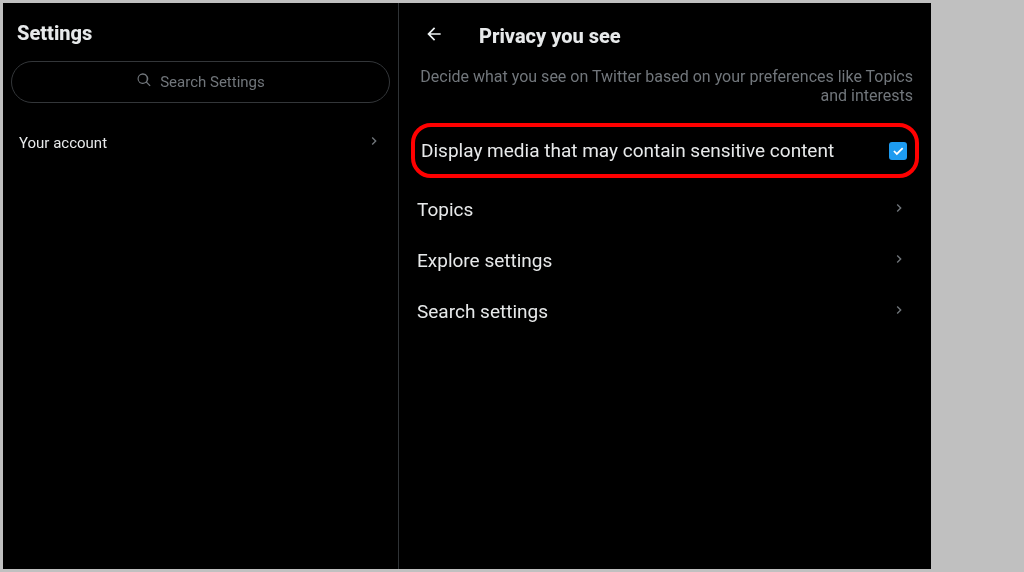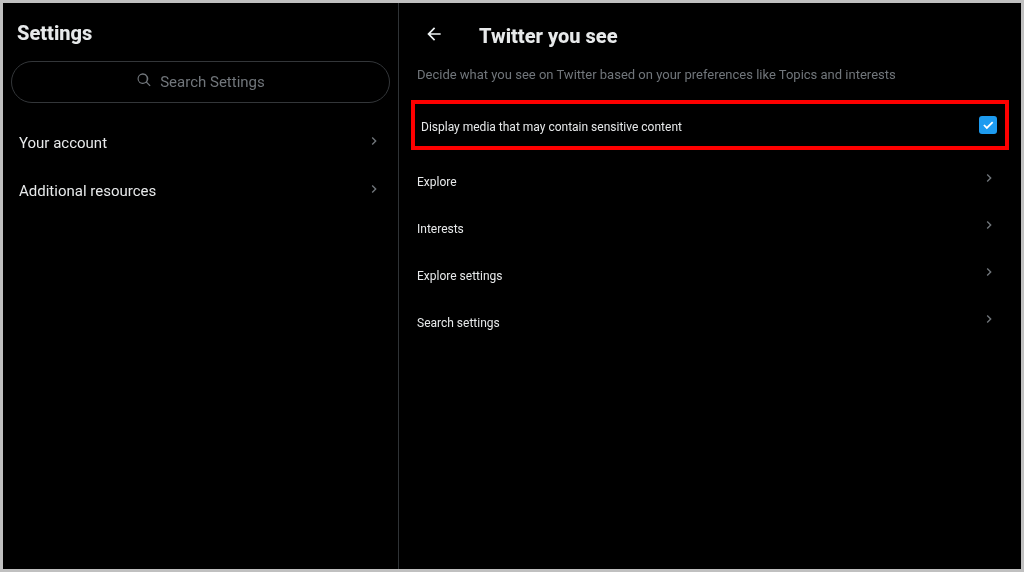--- a/index.html
+++ b/index.html
@@ -11,21 +11,21 @@
       width: 1024px;
       height: 572px;
       background: #c0c0c0;
       font-family: -apple-system, BlinkMacSystemFont, "Segoe UI", Roboto, Helvetica, Arial, sans-serif;
       overflow: hidden;
     }
     .app-frame {
       position: absolute;
       left: 3px;
       top: 3px;
-      width: 1018px;
+      width: 928px;
       height: 566px;
       background: #000;
       display: flex;
     }
     .sidebar {
       width: 396px;
       height: 100%;
       border-right: 1px solid #2f3336;
       padding: 14px 4px 0 4px;
     }
@@ -99,31 +99,33 @@
       height: 20px;
       fill: #eff3f4;
     }
     .main-title {
       color: #e7e9ea;
       font-size: 20px;
       font-weight: 800;
     }
     .subtitle {
       color: #71767b;
-      font-size: 13px;
+      font-size: 16px;
       padding: 0 2px 18px 2px;
+      text-align: right;
     }
     .setting-row {
       display: flex;
-      align-items: flex-end;
+      align-items: center;
       justify-content: space-between;
       padding: 14px 8px 14px 2px;
       color: #e7e9ea;
-      font-size: 12px;
+      font-size: 19px;
       cursor: pointer;
+      border-radius: 20px;
     }
     .highlighted {
       border: 4px solid #ff0000;
       margin: 0 -4px 6px -4px;
       padding: 12px 8px 12px 6px;
     }
     .checkbox {
       width: 18px;
       height: 18px;
       background: #1d9bf0;
@@ -159,60 +161,48 @@
       </div>
     </div>
 
     <div class="sidebar-list">
       <div class="sidebar-item">
         <span>Your account</span>
         <span class="chevron-right"><svg viewBox="0 0 24 24">
               <path d="M8.59 16.59L13.17 12 8.59 7.41 10 6l6 6-6 6z"></path>
             </svg></span>
       </div>
-      <div class="sidebar-item">
-        <span>Additional resources</span>
-        <span class="chevron-right"><svg viewBox="0 0 24 24">
-              <path d="M8.59 16.59L13.17 12 8.59 7.41 10 6l6 6-6 6z"></path>
-            </svg></span>
-      </div>
     </div>
   </div>
 
   <div class="main">
     <div class="main-header">
       <div class="back-button">
         <span>
           <svg viewBox="0 0 24 24">
               <path d="M20 11H7.83l5.59-5.59L12 4l-8 8 8 8 1.41-1.41L7.83 13H20z"></path>
             </svg>
         </span>
       </div>
-      <div class="main-title">Twitter you see</div>
+      <div class="main-title">Privacy you see</div>
     </div>
 
     <div class="subtitle">Decide what you see on Twitter based on your preferences like Topics and interests</div>
 
     <div class="setting-row highlighted">
       <span>Display media that may contain sensitive content</span>
       <span class="checkbox">
         <svg viewBox="0 0 24 24">
             <path d="M5 12l5 5L20 7"></path>
           </svg>
       </span>
     </div>
 
     <div class="setting-row">
-      <span>Explore</span>
-      <span class="chevron-right"><svg viewBox="0 0 24 24">
-            <path d="M8.59 16.59L13.17 12 8.59 7.41 10 6l6 6-6 6z"></path>
-          </svg></span>
-    </div>
-    <div class="setting-row">
-      <span>Interests</span>
+      <span>Topics</span>
       <span class="chevron-right"><svg viewBox="0 0 24 24">
             <path d="M8.59 16.59L13.17 12 8.59 7.41 10 6l6 6-6 6z"></path>
           </svg></span>
     </div>
     <div class="setting-row">
       <span>Explore settings</span>
       <span class="chevron-right"><svg viewBox="0 0 24 24">
             <path d="M8.59 16.59L13.17 12 8.59 7.41 10 6l6 6-6 6z"></path>
           </svg></span>
     </div>

